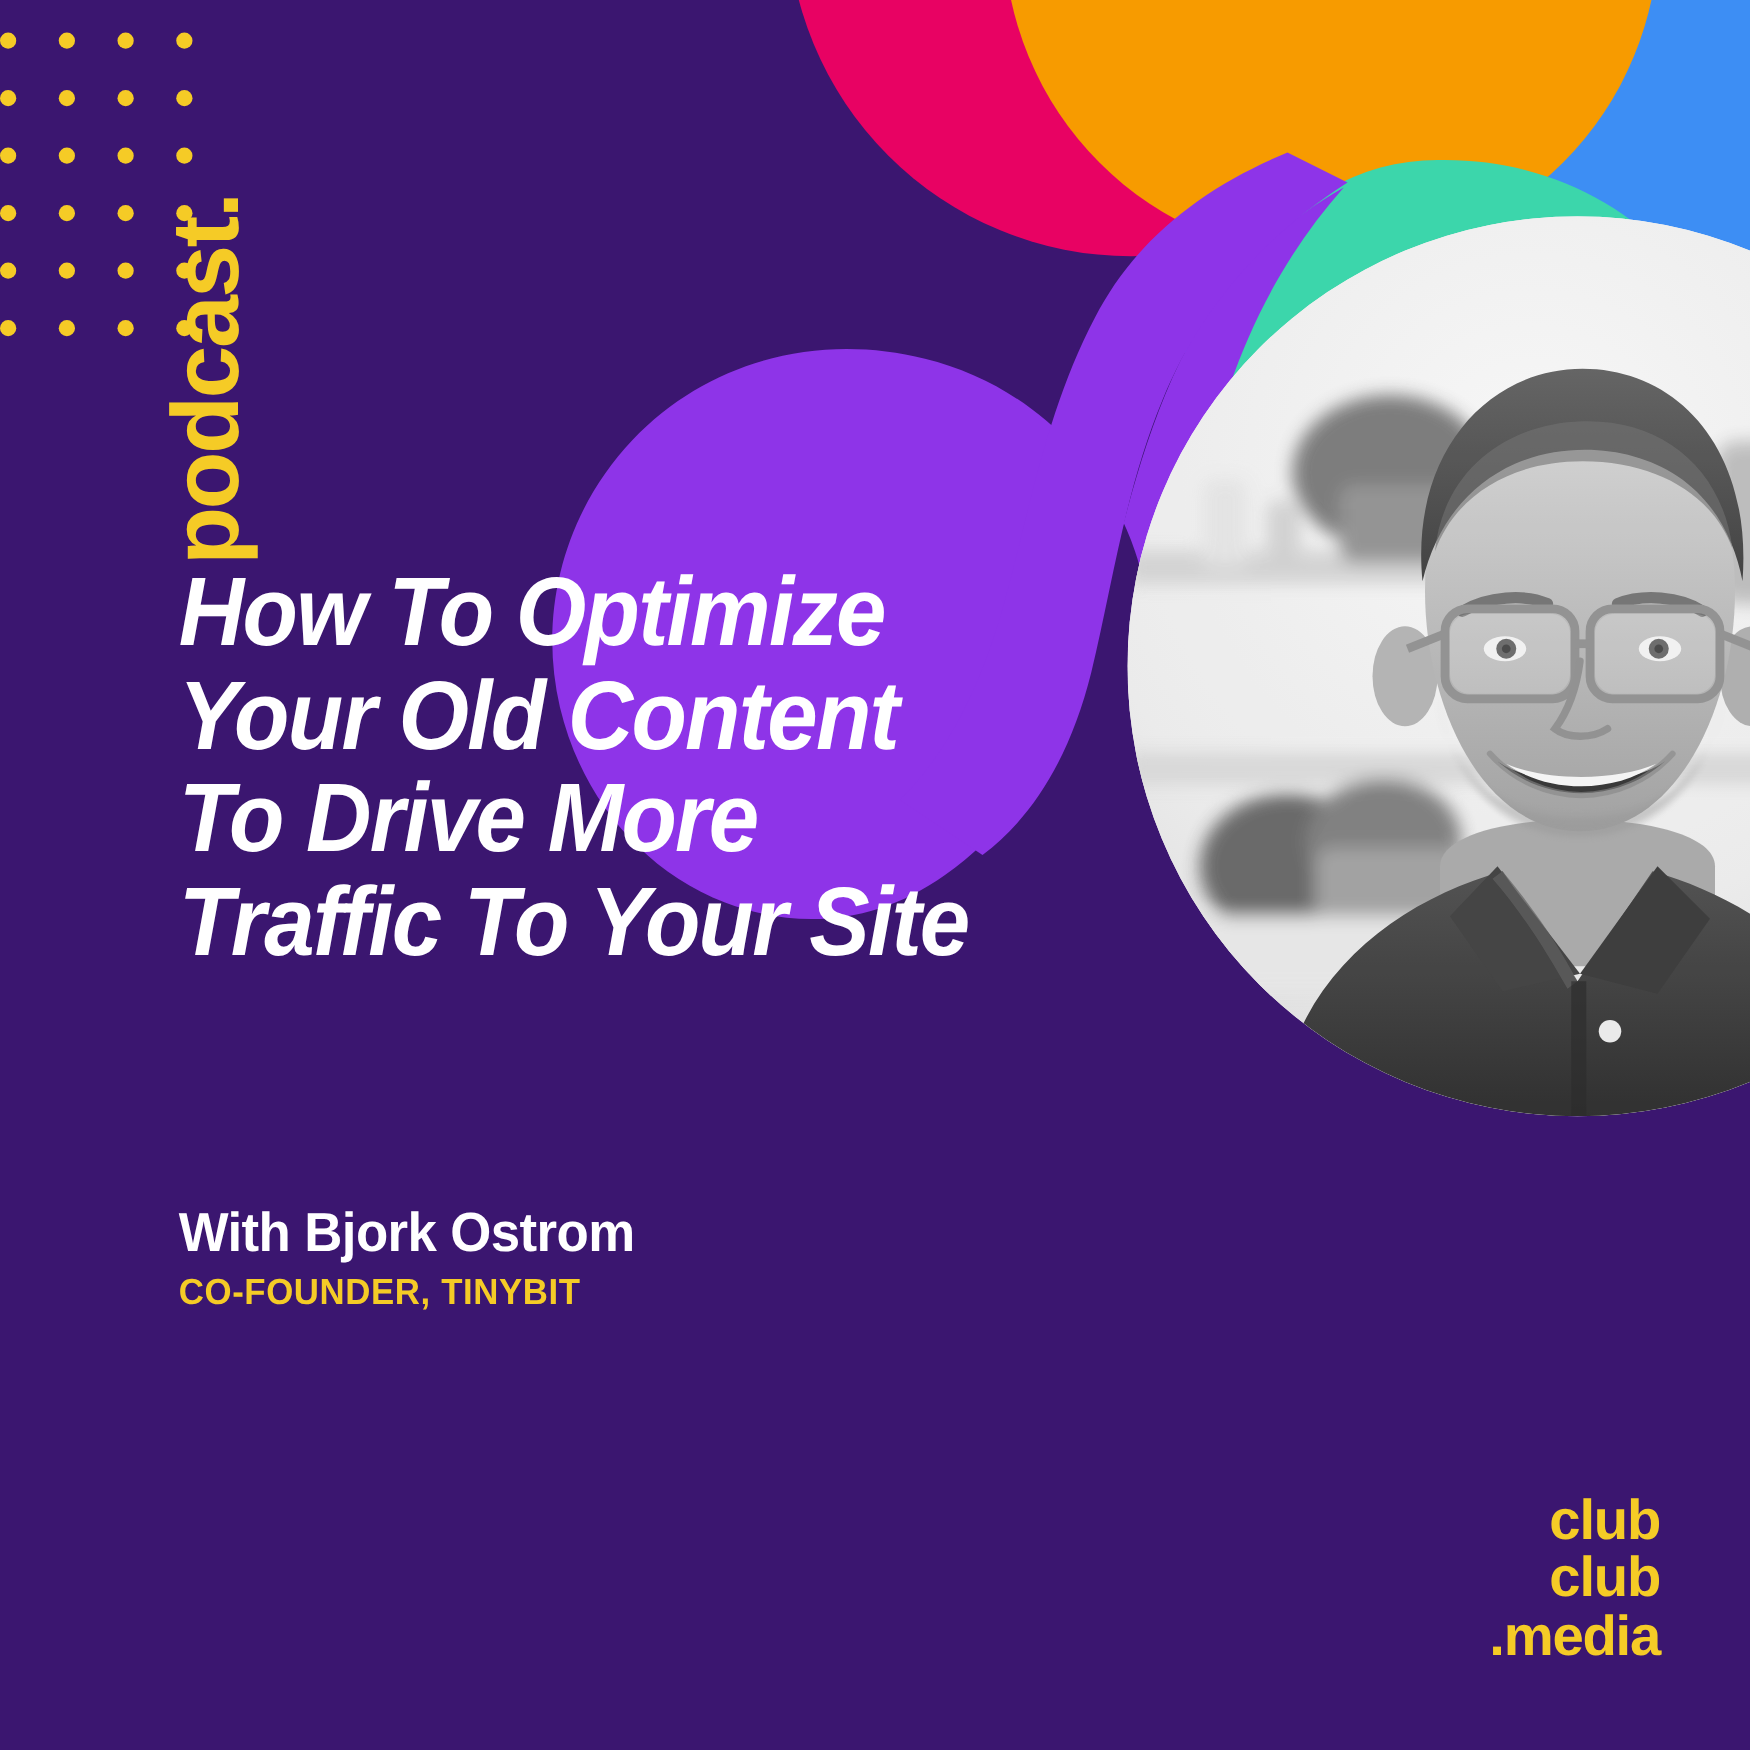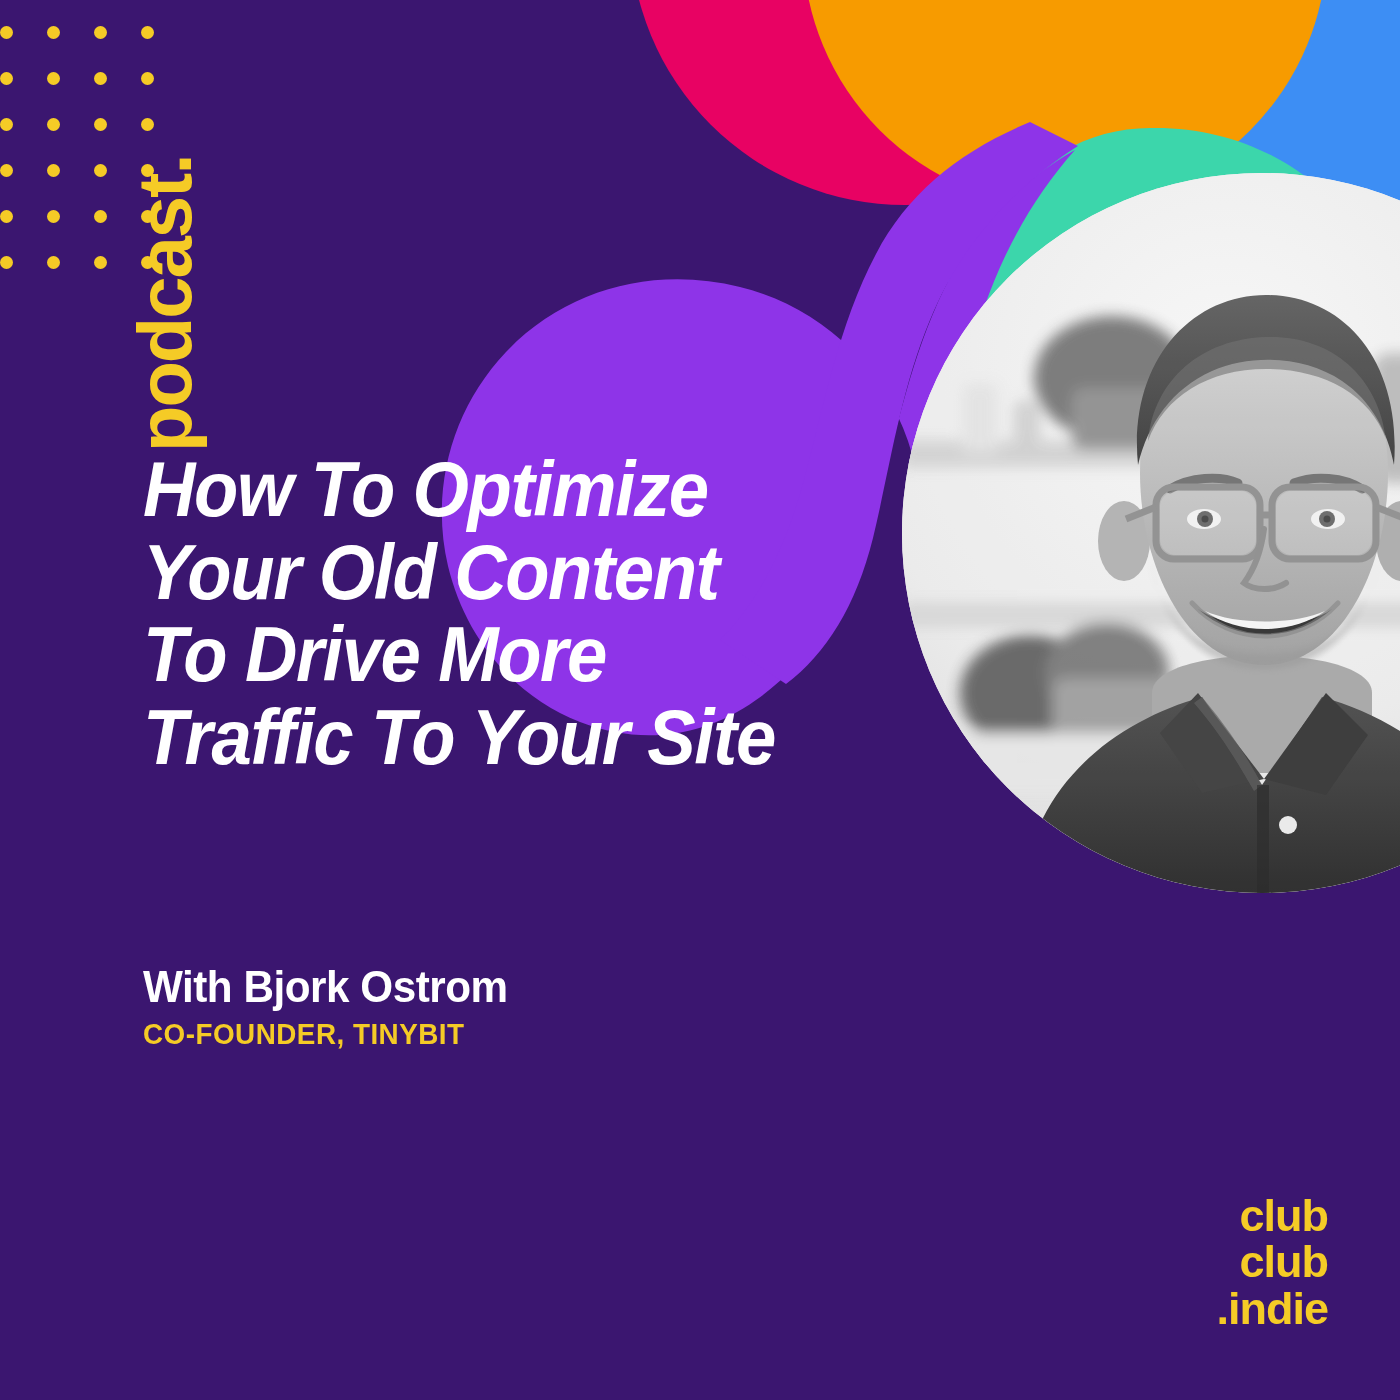--- a/index.html
+++ b/index.html
@@ -329,16 +329,16 @@
   </div>
 
   <div id="guest-block">
     <div id="guest-name">With Bjork Ostrom</div>
     <div id="guest-role">CO-FOUNDER, TINYBIT</div>
   </div>
 
   <div id="brand-logo">
     <div>club</div>
     <div>club</div>
-    <div>.indie</div>
+    <div>.media</div>
   </div>
 
 </div>
 
 </body></html>

